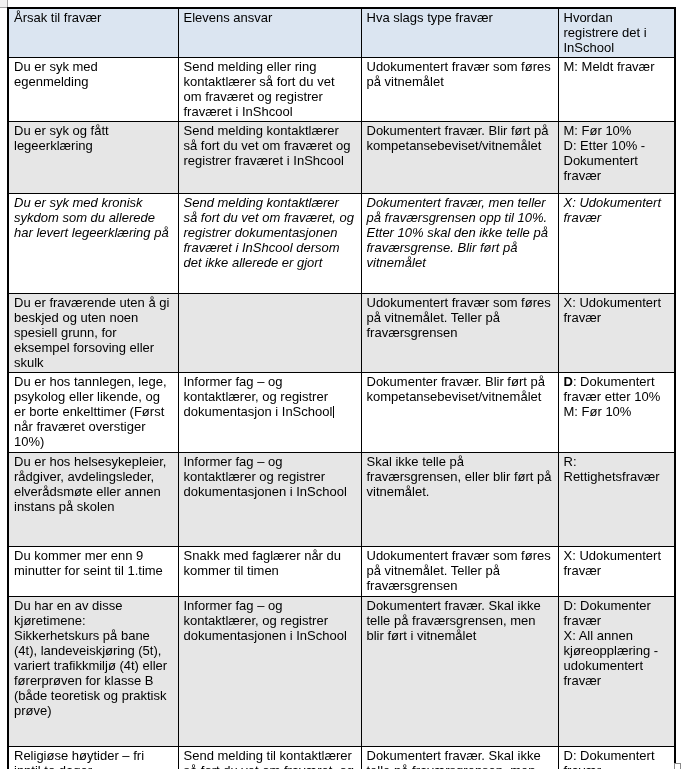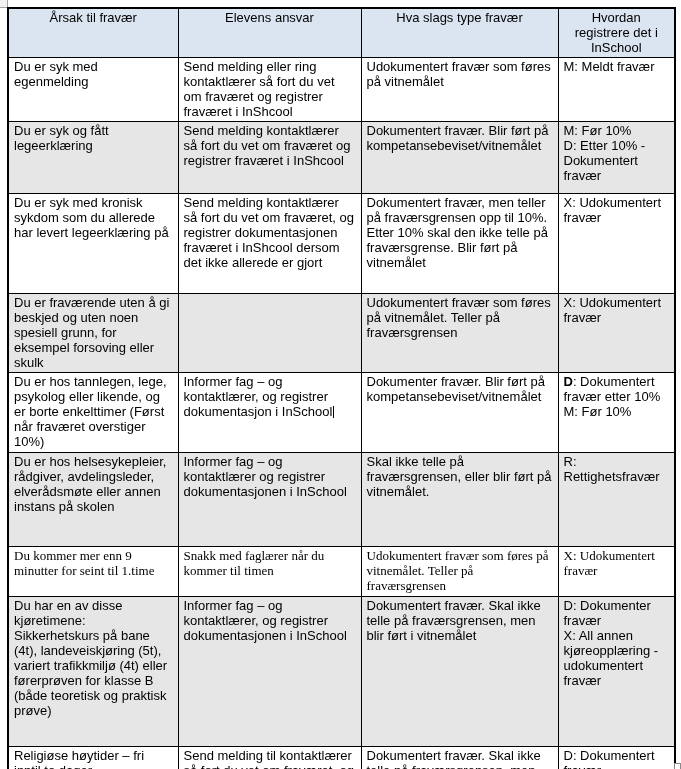--- a/index.html
+++ b/index.html
@@ -13,21 +13,21 @@
     border-collapse:collapse;table-layout:fixed;
     border:2px solid var(--border-color,#000);
   }
   th,td{
     border:1px solid var(--border-color,#000);
     vertical-align:top;text-align:left;
     padding:1px 5px 2px 5px;
     font-size:13px;line-height:15px;font-weight:normal;
     white-space:pre-wrap;word-wrap:break-word;
   }
-  thead th{background:var(--header-bg,#dbe5f1);text-align:center;}
+  thead th{background:var(--header-bg,#dbe5f1);}
   tr.shaded td{background:var(--shaded-bg,#e6e6e6);}
   .seg-bold{font-weight:bold;}
   .text-caret{
     display:inline-block;width:1px;height:12px;background:#000;
     margin-left:1px;vertical-align:-2px;
   }
   .handle-tl{
     position:absolute;left:-2px;top:-2px;width:8px;height:8px;
     border:1px solid #a3a3a3;background:#f2f2f2;
   }
@@ -63,21 +63,21 @@
         <td><span>Udokumentert fravær som føres på vitnemålet</span></td>
         <td><span>M: Meldt fravær</span></td>
       </tr>
       <tr class="shaded" style="height: 72px; margin-top: 12px;">
         <td><span>Du er syk og fått legeerklæring</span></td>
         <td><span>Send melding kontaktlærer så fort du vet om fraværet og registrer fraværet i InShcool</span></td>
         <td><span>Dokumentert fravær. Blir ført på kompetansebeviset/vitnemålet</span></td>
         <td><span>M: Før 10%
 D: Etter 10% - Dokumentert fravær</span></td>
       </tr>
-      <tr style="height: 100px;">
+      <tr style="height: 100px; font-style: italic;">
         <td><span>Du er syk med kronisk sykdom som du allerede har levert legeerklæring på</span></td>
         <td><span>Send melding kontaktlærer så fort du vet om fraværet, og registrer dokumentasjonen fraværet i InShcool dersom det ikke allerede er gjort</span></td>
         <td><span>Dokumentert fravær, men teller på fraværsgrensen opp til 10%. Etter 10% skal den ikke telle på fraværsgrense. Blir ført på vitnemålet</span></td>
         <td><span>X: Udokumentert fravær</span></td>
       </tr>
       <tr class="shaded" style="height: 72px;">
         <td><span>Du er fraværende uten å gi beskjed og uten noen spesiell grunn, for eksempel forsoving eller skulk</span></td>
         <td></td>
         <td><span>Udokumentert fravær som føres på vitnemålet. Teller på fraværsgrensen</span></td>
         <td><span>X: Udokumentert fravær</span></td>
@@ -88,21 +88,21 @@
         <td><span>Dokumenter fravær. Blir ført på kompetansebeviset/vitnemålet</span></td>
         <td><span class="seg-bold">D</span><span>: Dokumentert fravær etter 10%
 M: Før 10%</span></td>
       </tr>
       <tr class="shaded" style="height: 94px;">
         <td><span>Du er hos helsesykepleier, rådgiver, avdelingsleder, elverådsmøte eller annen instans på skolen</span></td>
         <td><span>Informer fag – og kontaktlærer og registrer dokumentasjonen i InSchool</span></td>
         <td><span>Skal ikke telle på fraværsgrensen, eller blir ført på vitnemålet.</span></td>
         <td><span>R: Rettighetsfravær</span></td>
       </tr>
-      <tr style="height: 50px; font-family: Liberation Serif, serif;">
+      <tr style="height: 50px;">
         <td><span>Du kommer mer enn 9 minutter for seint til 1.time</span></td>
         <td><span>Snakk med faglærer når du kommer til timen</span></td>
         <td><span>Udokumentert fravær som føres på vitnemålet. Teller på fraværsgrensen</span></td>
         <td><span>X: Udokumentert fravær</span></td>
       </tr>
       <tr class="shaded" style="height: 150px;">
         <td><span>Du har en av disse kjøretimene: Sikkerhetskurs på bane (4t), landeveiskjøring (5t), variert trafikkmiljø (4t) eller førerprøven for klasse B (både teoretisk og praktisk prøve)</span></td>
         <td><span>Informer fag – og kontaktlærer, og registrer dokumentasjonen i InSchool</span></td>
         <td><span>Dokumentert fravær. Skal ikke telle på fraværsgrensen, men blir ført i vitnemålet</span></td>
         <td><span>D: Dokumenter fravær

